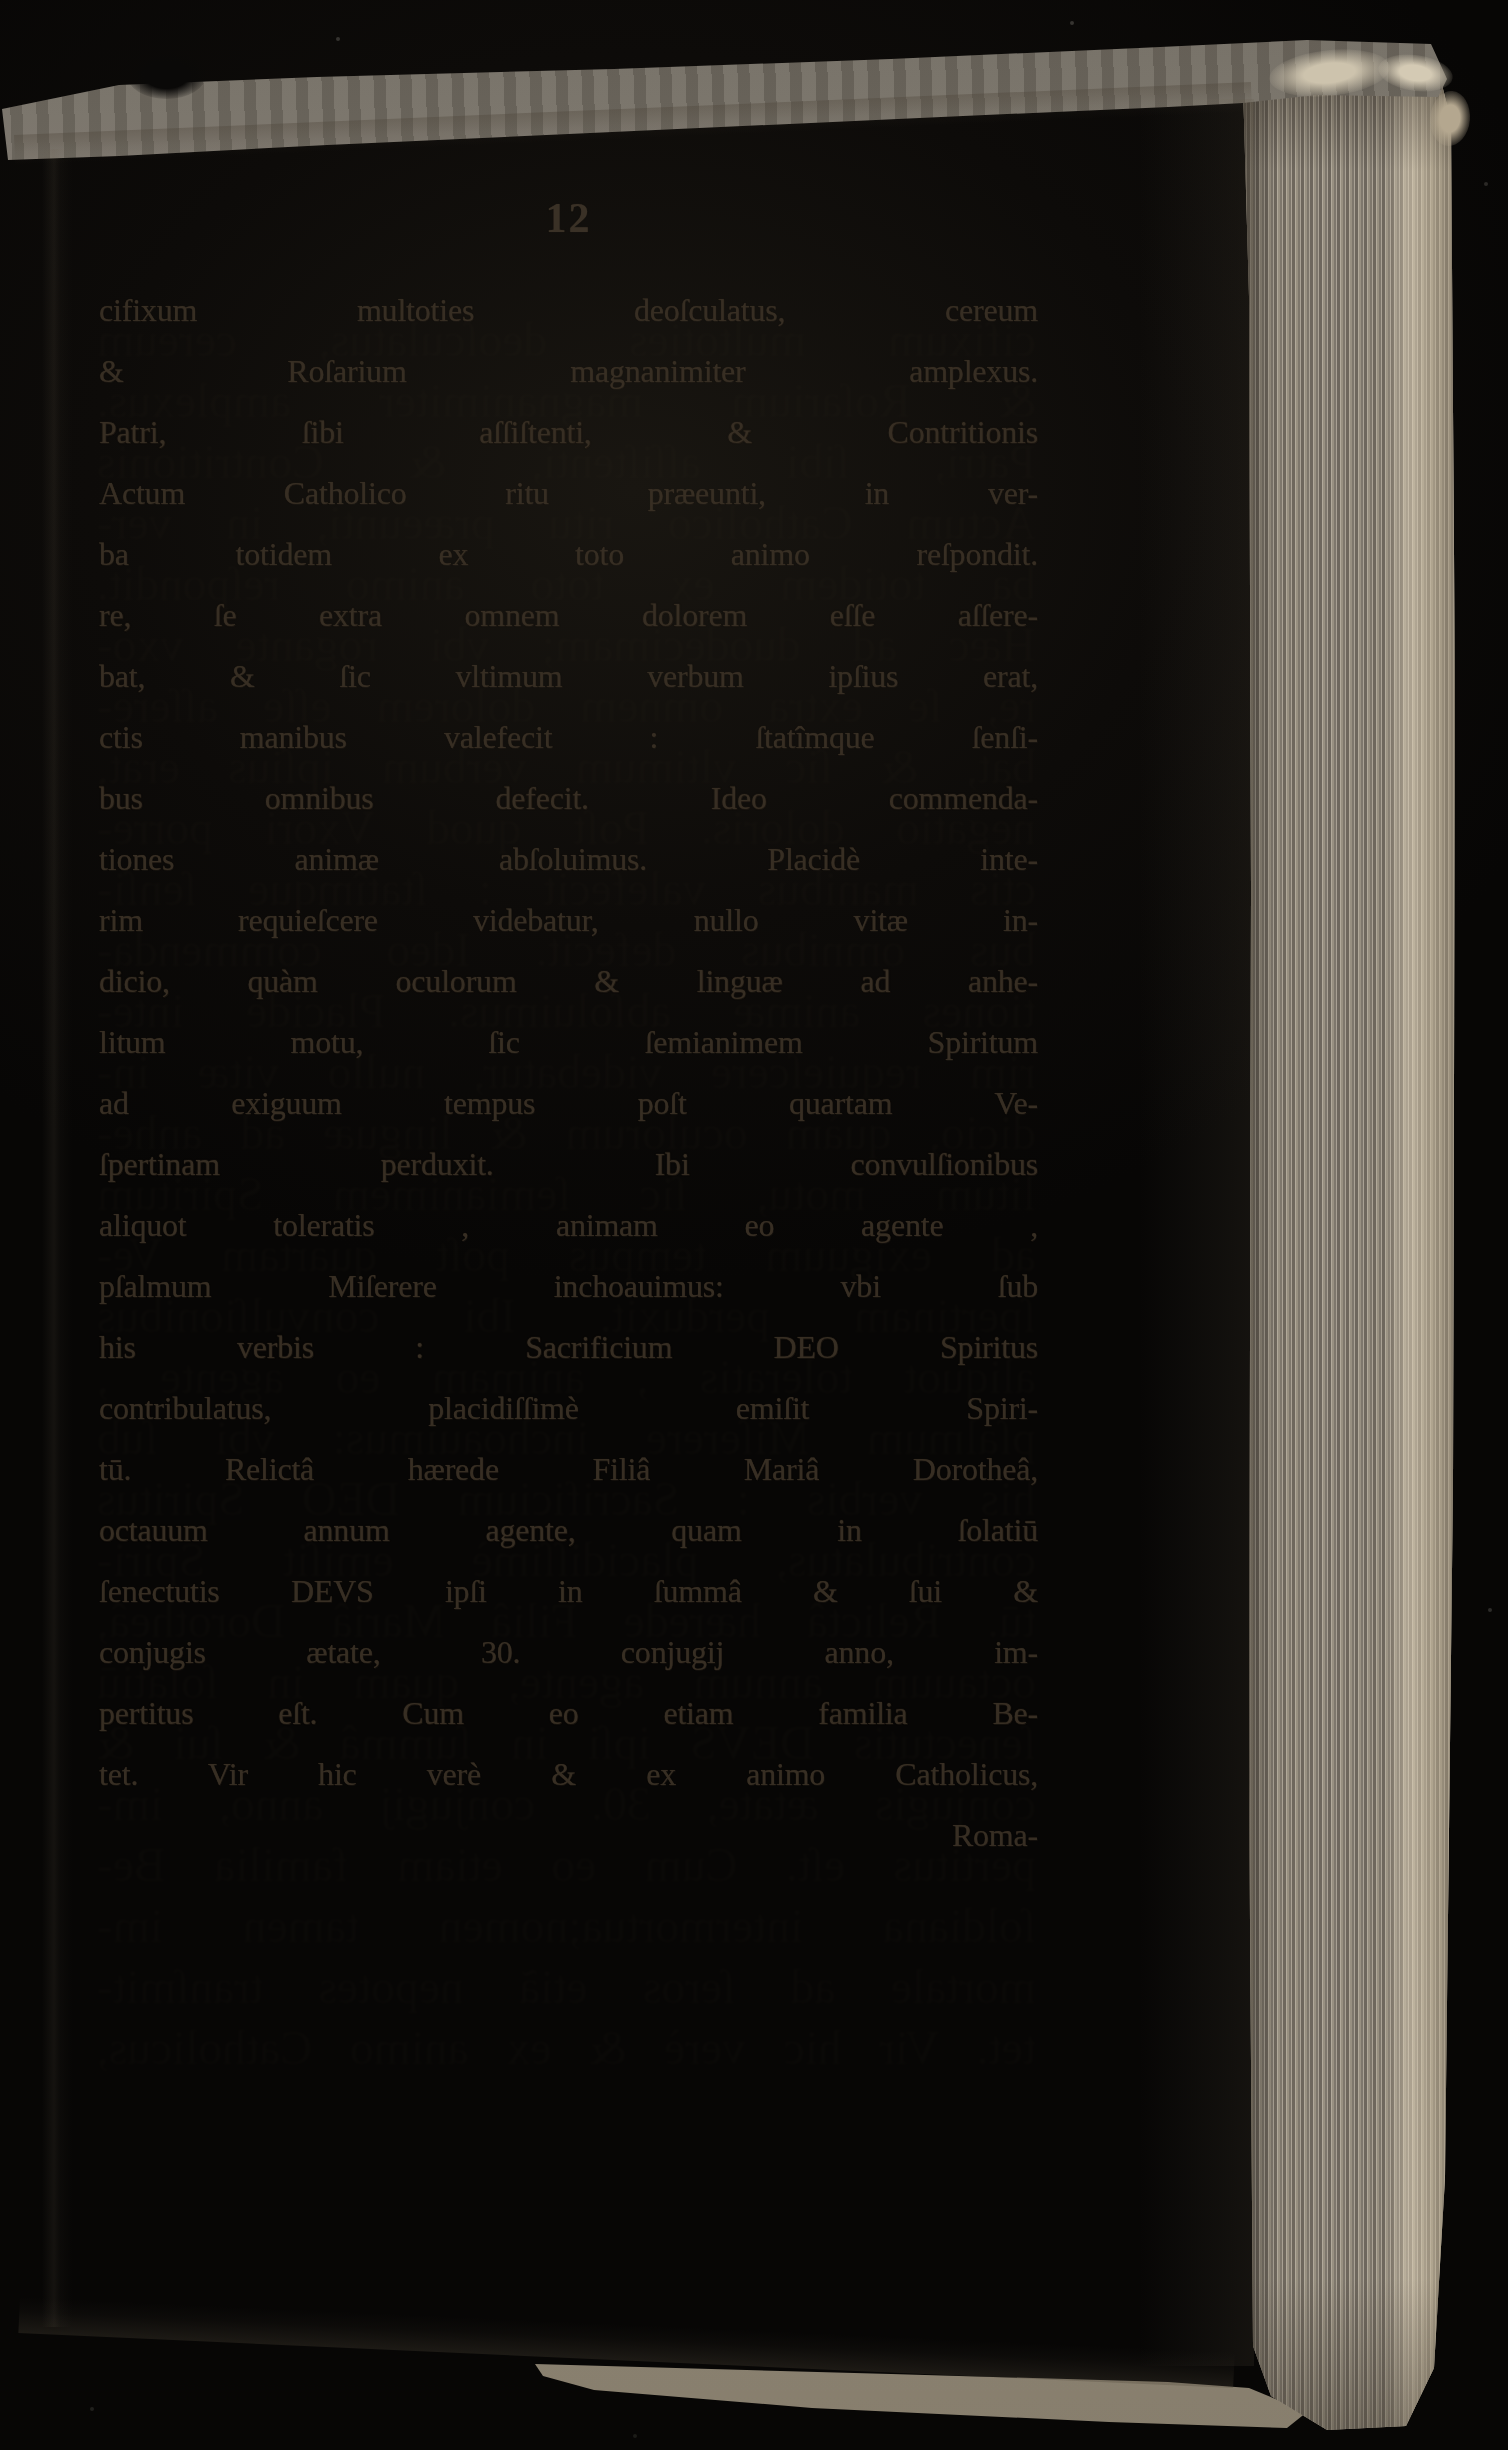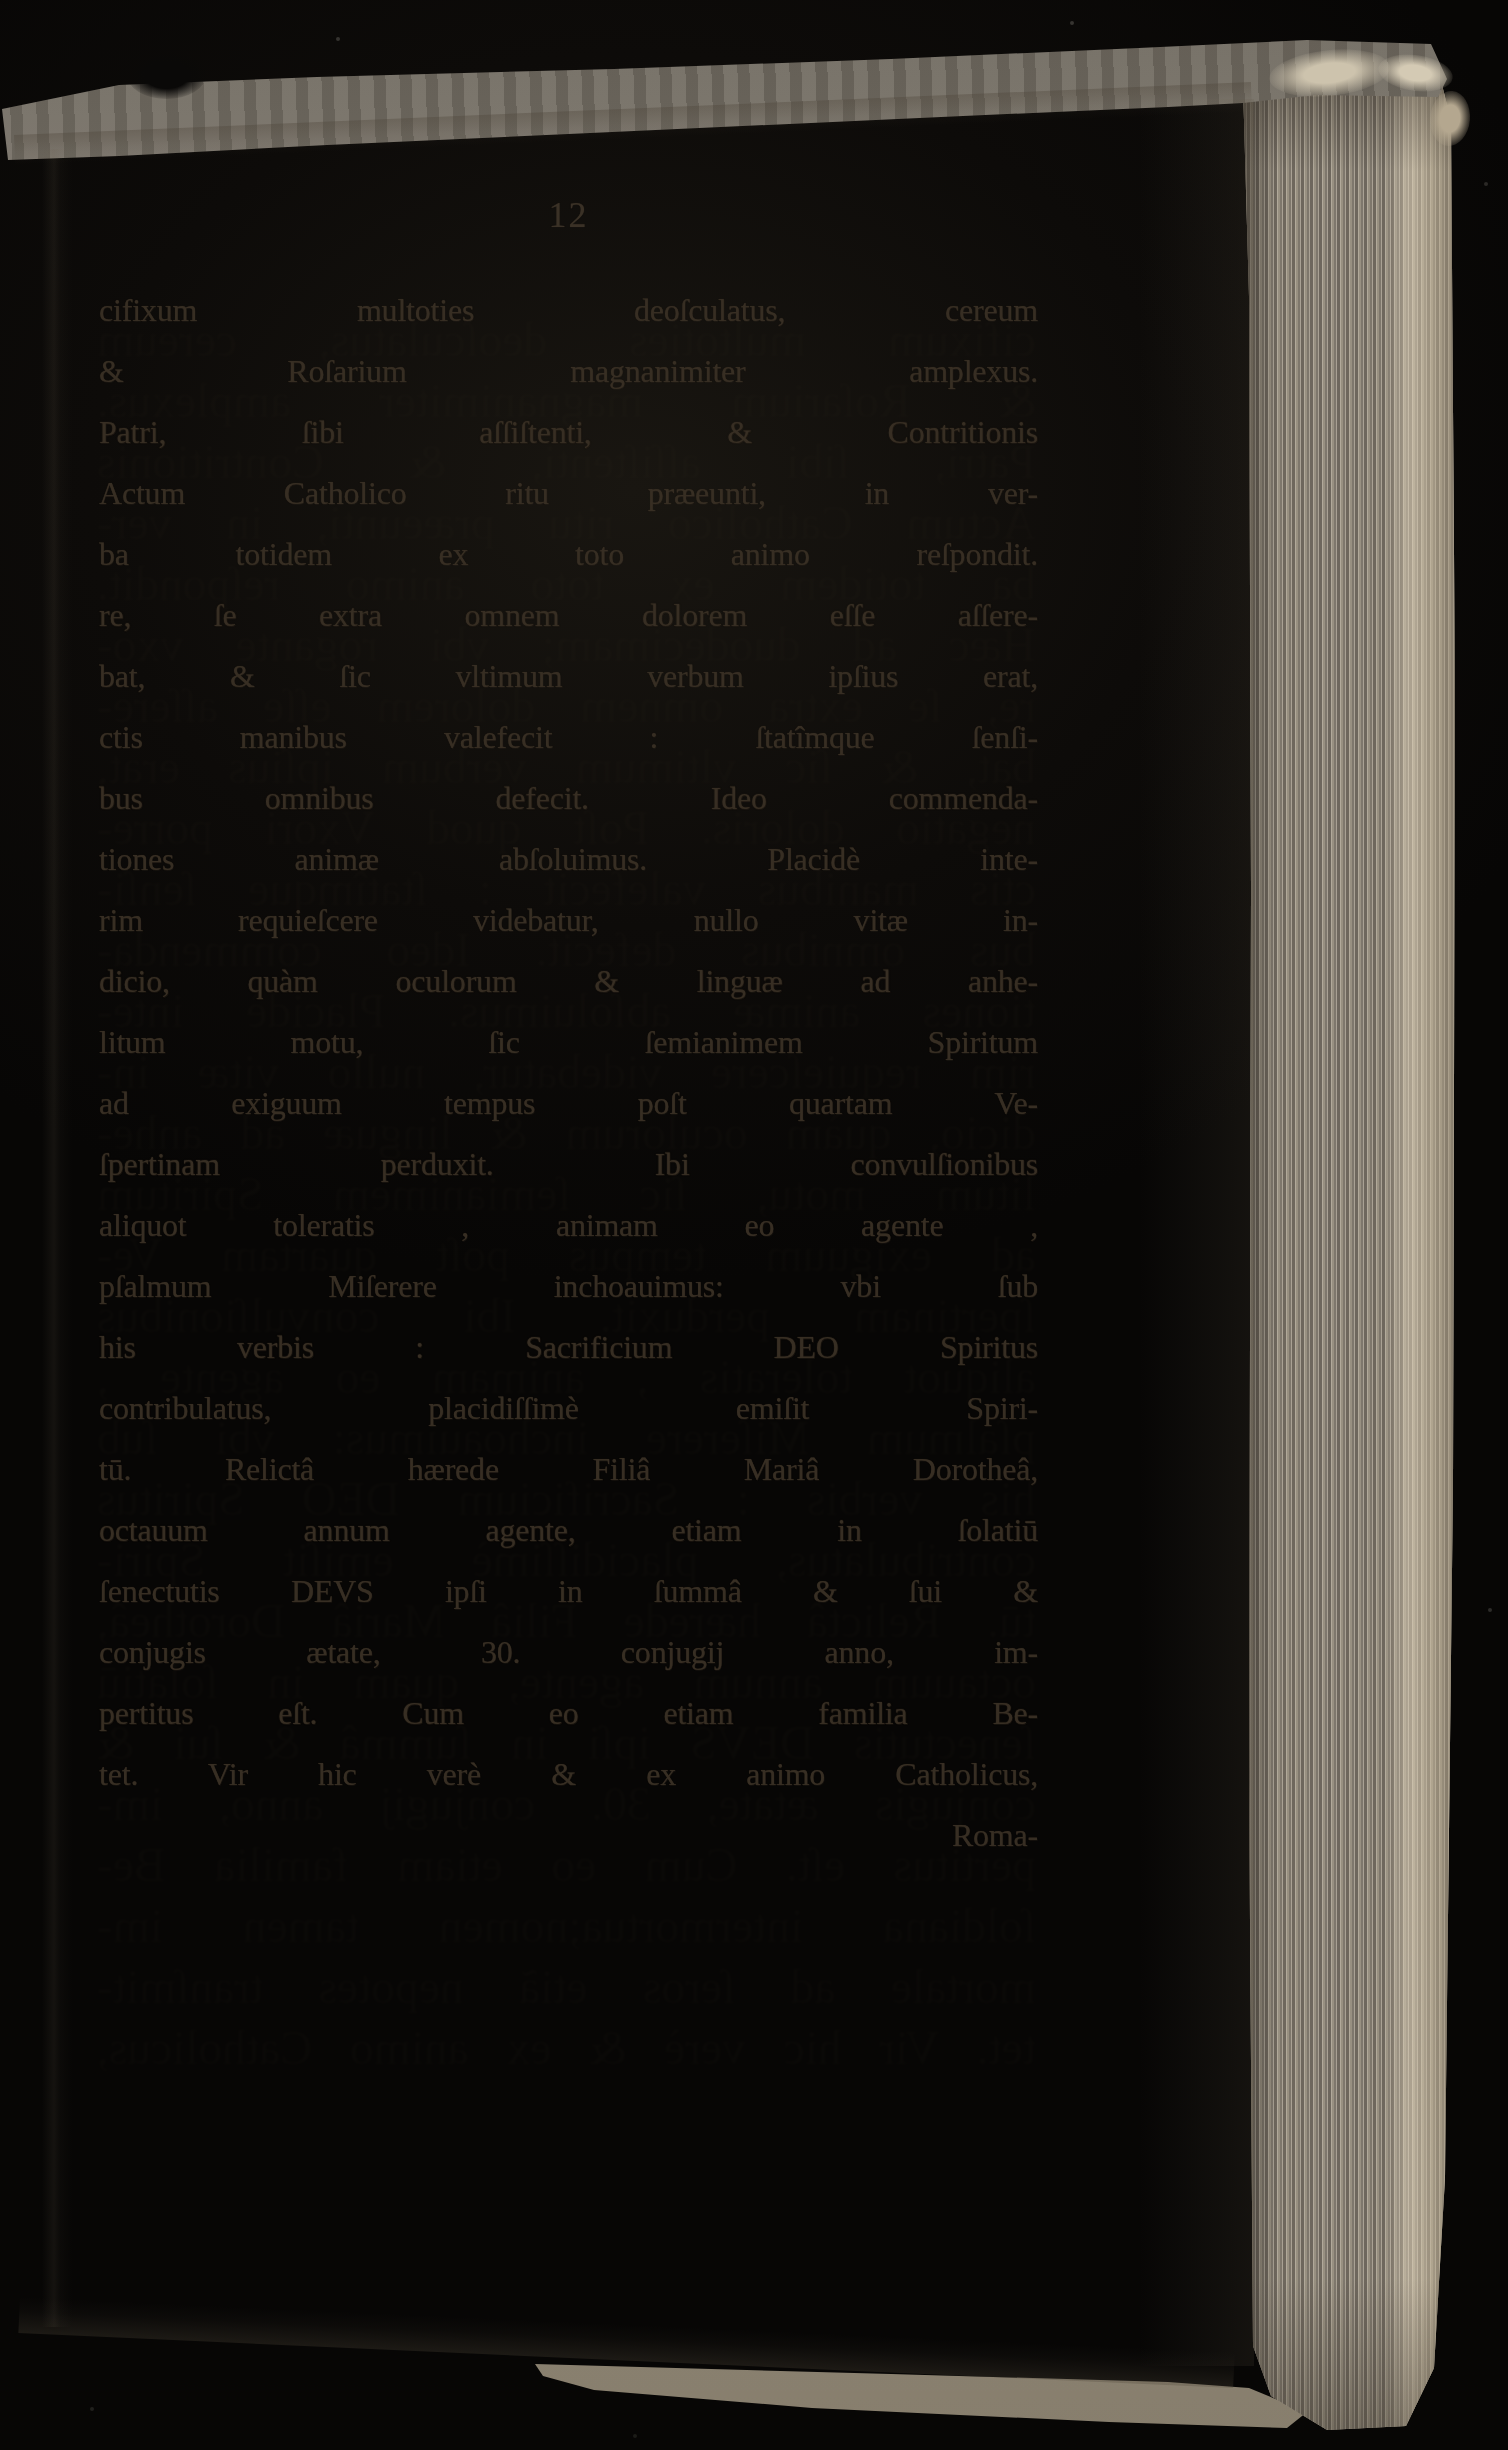--- a/index.html
+++ b/index.html
@@ -60,22 +60,22 @@
   .page-right-shade{left:1139px;top:99px;width:115px;height:2267px;
     background:linear-gradient(to right,rgba(120,110,92,0),rgba(120,110,92,.08) 65%,rgba(95,85,68,.16));}
 
   
   .ghost{left:97px;top:309px;width:939px;transform:scaleX(-1);opacity:.065;
     filter:blur(1.1px);color:#3f3829;}
   .ghost .gline{position:static;font-size:48px;line-height:61px;letter-spacing:-0.2px;
     text-align:justify;text-align-last:justify;white-space:nowrap;}
 
   
-  .pagenum{left:99px;top:194px;width:939px;text-align:center;font-size:36px;
-    color:#3a3126;letter-spacing:2px;text-shadow:0 0 1px rgba(58,49,38,.55);}
+  .pagenum{left:99px;top:194px;width:939px;text-align:center;font-size:42px;
+    color:#3a3126;letter-spacing:2px;text-shadow:0 0 1px rgba(58,49,38,.55);font-weight:bold;}
   .textblock{left:99px;top:280px;width:939px;color:#372e23;}
   .textblock .tline{position:static;font-size:32px;line-height:61px;letter-spacing:-0.2px;
     word-spacing:-1px;text-align:justify;text-align-last:justify;white-space:nowrap;
     text-shadow:0 0 0.8px rgba(55,46,35,.75),0.6px 0.9px 0 rgba(55,46,35,.22);}
   .textblock .tline:nth-child(3n){text-shadow:0 0 1.2px rgba(45,37,27,.9),0.7px 1px 0 rgba(45,37,27,.3);}
   .textblock .catch{text-align:left;text-align-last:right;}
 </style>
 </head>
 <body>
 
@@ -143,21 +143,21 @@
     <div class="tline">rim requieſcere videbatur, nullo vitæ in-</div>
     <div class="tline">dicio, quàm oculorum &amp; linguæ ad anhe-</div>
     <div class="tline">litum motu, ſic ſemianimem Spiritum</div>
     <div class="tline">ad exiguum tempus poſt quartam Ve-</div>
     <div class="tline">ſpertinam perduxit. Ibi convulſionibus</div>
     <div class="tline">aliquot toleratis , animam eo agente ,</div>
     <div class="tline">pſalmum Miſerere inchoauimus: vbi ſub</div>
     <div class="tline">his verbis : Sacrificium DEO Spiritus</div>
     <div class="tline">contribulatus, placidiſſimè emiſit Spiri-</div>
     <div class="tline">tū. Relictâ hærede Filiâ Mariâ Dorotheâ,</div>
-    <div class="tline">octauum annum agente, etiam in ſolatiū</div>
+    <div class="tline">octauum annum agente, quam in ſolatiū</div>
     <div class="tline">ſenectutis DEVS ipſi in ſummâ &amp; ſui &amp;</div>
     <div class="tline">conjugis ætate, 30. conjugij anno, im-</div>
     <div class="tline">pertitus eſt. Cum eo etiam familia Be-</div>
     <div class="tline">tet. Vir hic verè &amp; ex animo Catholicus,</div>
     <div class="tline catch">Roma-</div>
   </div>
 </div>
 
 
 </body></html>

